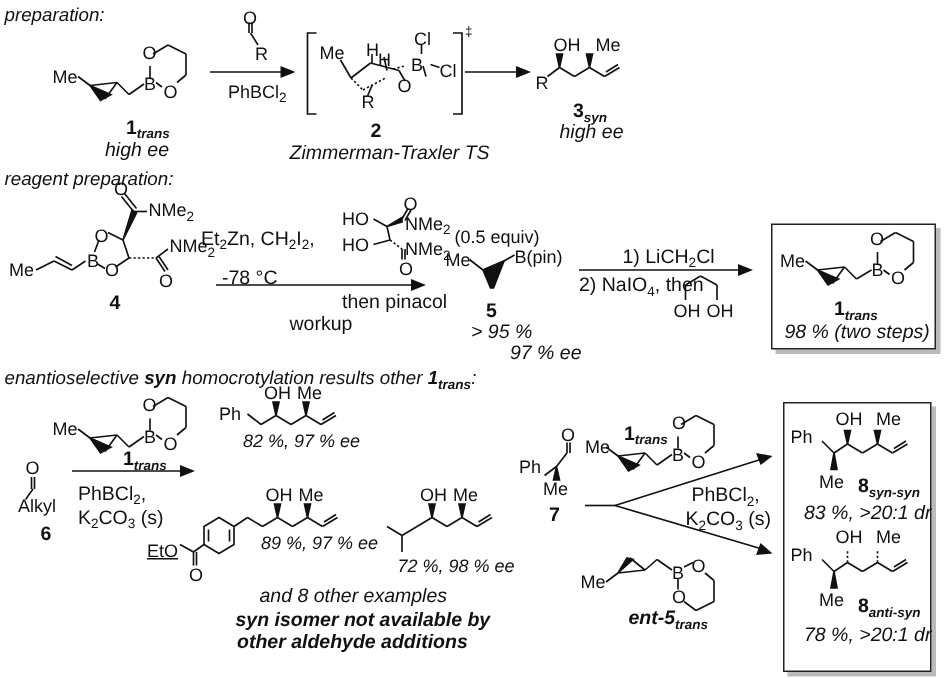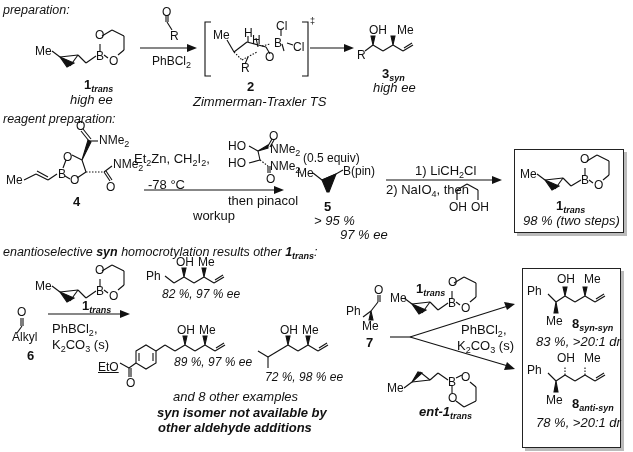--- a/index.html
+++ b/index.html
@@ -409,21 +409,21 @@
 <div class="t sm" style="left:461px;top:302px;">O</div>
 <div class="t b" style="left:416px;top:282px;"><span>1</span><sub class="it">trans</sub></div>
 
 <div class="t" style="left:461px;top:323px;"><span>PhBCl</span><sub>2</sub><span>,</span></div>
 <div class="t" style="left:457px;top:339px;"><span>K</span><sub>2</sub><span>CO</span><sub>3</sub><span> (s)</span></div>
 
 <div class="t sm" style="left:387px;top:382px;">Me</div>
 <div class="t sm" style="left:448px;top:376px;">B</div>
 <div class="t sm" style="left:461px;top:371px;">O</div>
 <div class="t sm" style="left:448px;top:392px;">O</div>
-<div class="t b it" style="left:419px;top:405px;"><span>ent-1</span><sub class="it">trans</sub></div>
+<div class="t b it" style="left:419px;top:405px;"><span>ent-5</span><sub class="it">trans</sub></div>
 
 <div class="t sm" style="left:527px;top:285px;">Ph</div>
 <div class="t sm" style="left:557px;top:273px;">OH</div>
 <div class="t sm" style="left:584px;top:273px;">Me</div>
 <div class="t sm" style="left:546px;top:315px;">Me</div>
 <div class="t b" style="left:572px;top:317px;"><span>8</span><sub class="it">syn-syn</sub></div>
 <div class="t it" style="left:536px;top:335px;">83 %, &gt;20:1 dr</div>
 
 <div class="t sm" style="left:527px;top:364px;">Ph</div>
 <div class="t sm" style="left:557px;top:352px;">OH</div>

